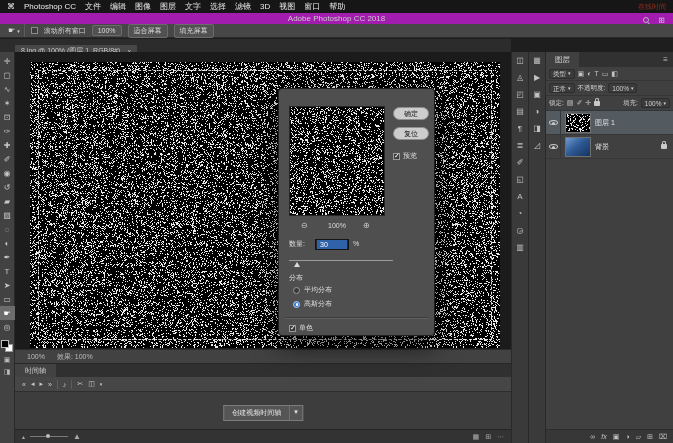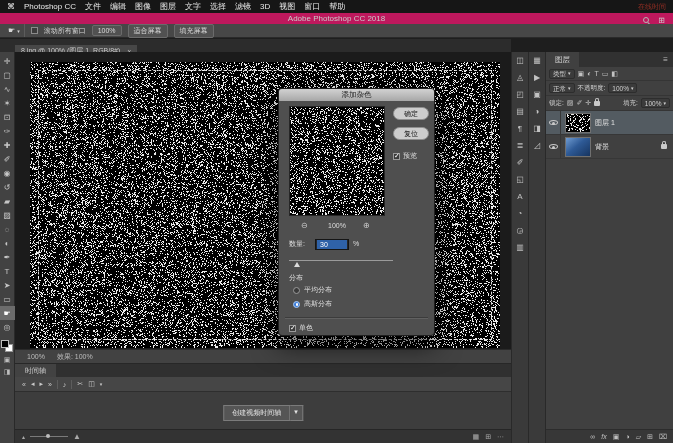--- a/index.html
+++ b/index.html
@@ -7,21 +7,21 @@
   #app{position:relative;width:673px;height:443px;background:#1e1e1e;overflow:hidden;
        font-family:"Liberation Sans",sans-serif;color:#c8c8c8}
 
   
   .menubar{position:absolute;left:0;top:0;width:673px;height:13px;background:#161616;
            display:flex;align-items:center;gap:9px;padding:0 7px;font-size:8px;color:#e9e9e9}
   .menubar .appname{font-weight:normal}
   .menubar .watermark{margin-left:auto;color:#a93226;font-size:7px;opacity:.85}
 
   
-  .titlebar{position:absolute;left:0;top:13px;width:673px;height:11px;background:#be185d;
+  .titlebar{position:absolute;left:0;top:13px;width:673px;height:11px;background:#a21caf;
             text-align:center;font-size:8px;line-height:11px;color:#c9c9c9}
   .tb-icons{position:absolute;right:8px;top:2px;display:flex;gap:8px;align-items:center}
   .magnifier{width:7px;height:7px;position:relative;display:inline-block}
   .magnifier::before{content:"";position:absolute;left:0;top:0;width:4px;height:4px;border:1px solid #b5b5b5;border-radius:50%}
   .magnifier::after{content:"";position:absolute;left:5px;top:5px;width:3px;height:1px;background:#b5b5b5;transform:rotate(45deg);transform-origin:0 0}
 
   
   .optionsbar{position:absolute;left:0;top:24px;width:673px;height:14px;background:#474747;
               border-bottom:1px solid #2a2a2a;display:flex;align-items:center;gap:6px;
               padding:0 4px;font-size:7px;color:#d5d5d5}
@@ -235,21 +235,20 @@
       </svg>
       <div class="marquee"></div>
     </div>
     <div class="statusbar">
       <span>100%</span>
       <span>效果: 100%</span>
     </div>
   </div>
 
   <div class="dialog">
-    <div class="dlg-title">添加杂色</div>
     <div class="dlg-body">
       <div class="dlg-preview">
         <svg width="94" height="108">
           <rect width="94" height="108" fill="#000"></rect>
           <rect width="94" height="108" filter="url(#noiseF)"></rect>
         </svg>
       </div>
       <button class="dlg-btn" style="top:6px">确定</button>
       <button class="dlg-btn" style="top:26px">复位</button>
       <span class="cbrow" style="left:114px;top:50px">

